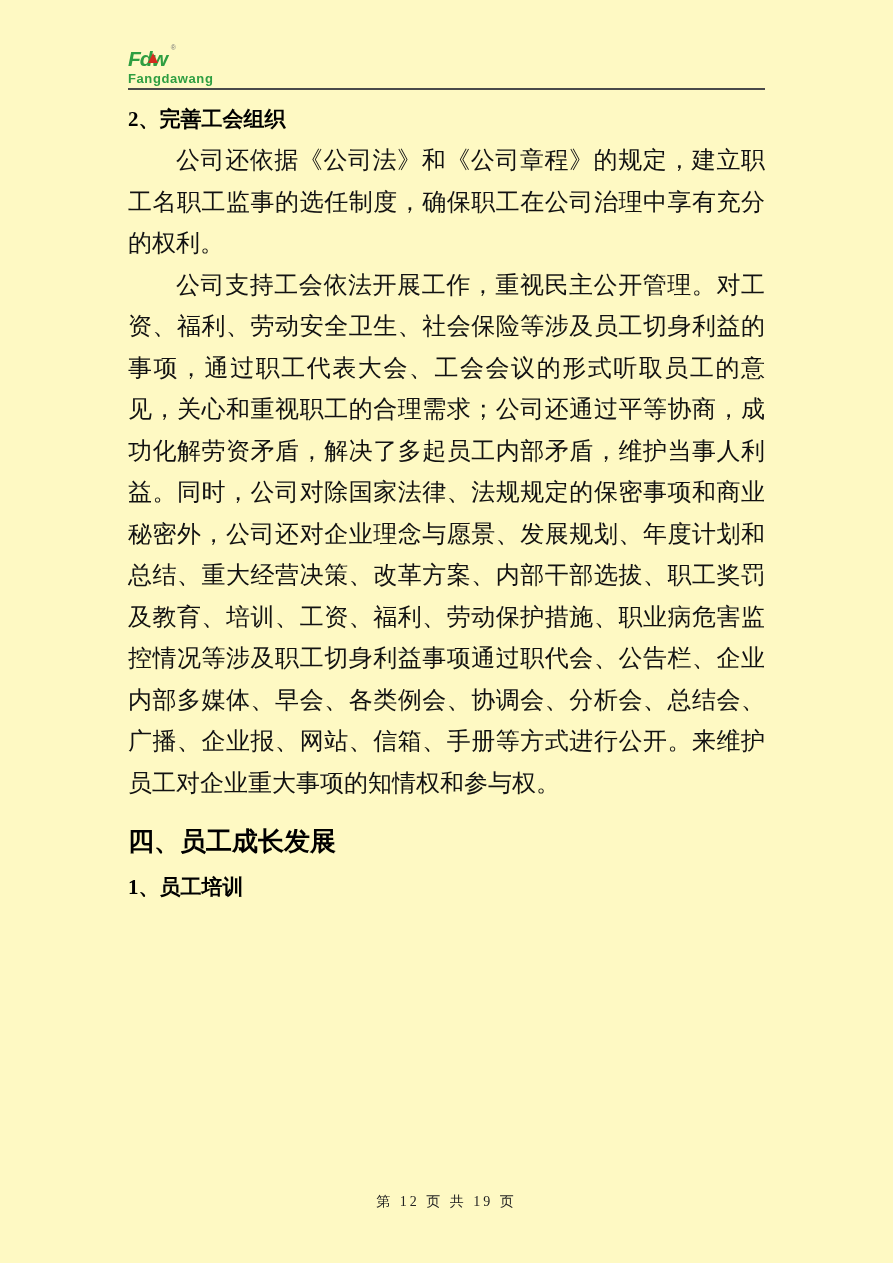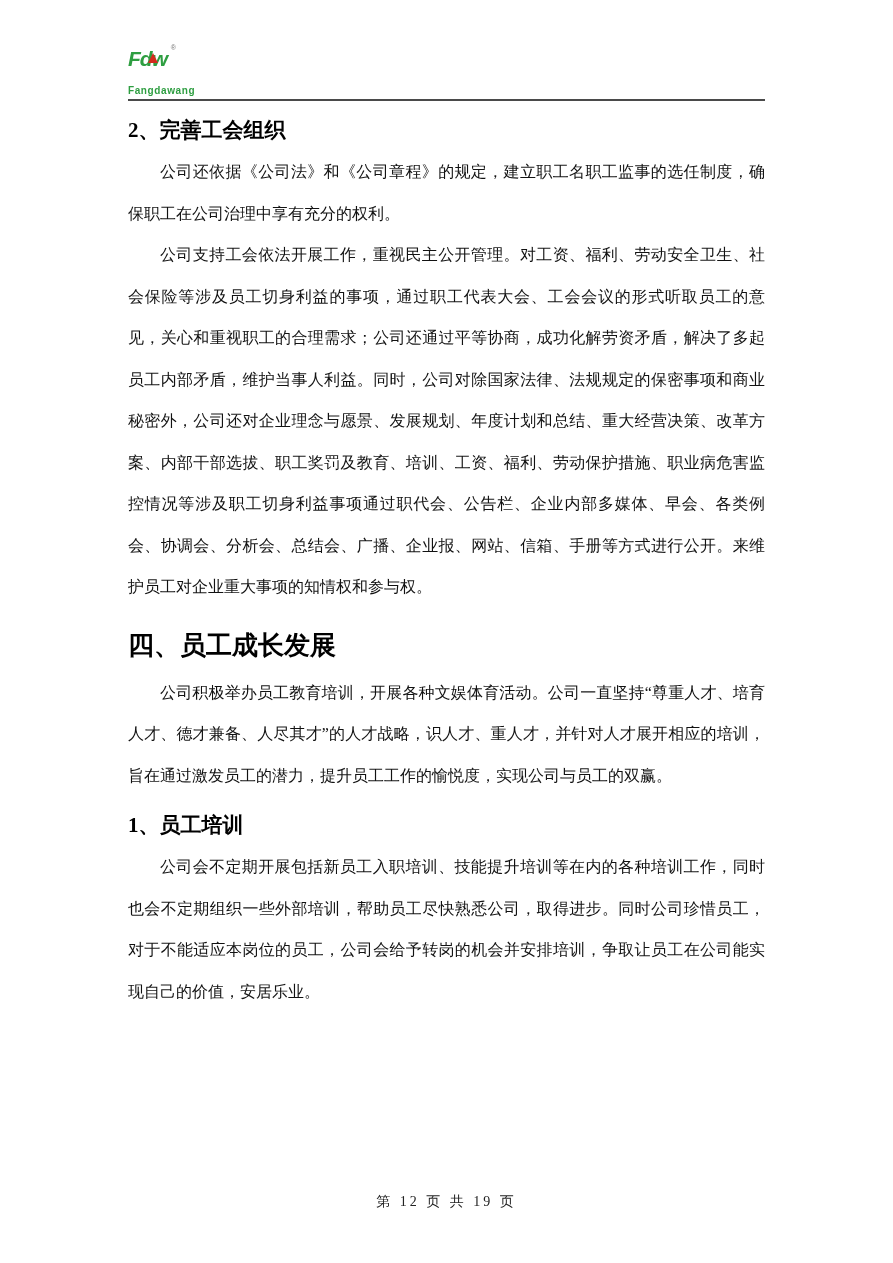--- a/index.html
+++ b/index.html
@@ -6,21 +6,21 @@
     margin: 0;
     padding: 0;
     background: #e8e8e8;
     font-family: "Liberation Serif", "DejaVu Serif", serif;
   }
   .page {
     position: relative;
     width: 893px;
     height: 1263px;
     margin: 0 auto;
-    background: #ffffff;
+    background: #fef9c3;
     box-sizing: border-box;
     padding: 0 128px;
     overflow: hidden;
   }
   
   .header {
     display: flex;
     justify-content: space-between;
     align-items: flex-end;
     padding-top: 48px;
@@ -55,25 +55,25 @@
     right: -9px;
     top: -4px;
     font-size: 7px;
     font-style: normal;
     font-weight: 400;
     color: #777;
     letter-spacing: 0;
   }
   .logo-sub {
     font-family: "Liberation Sans", sans-serif;
-    font-size: 10px;
+    font-size: 13px;
     font-weight: bold;
     color: #2e9e41;
     letter-spacing: 0.6px;
-    margin-top: 17px;
+    margin-top: 3px;
   }
   .header-title {
     font-size: 14px;
     color: #222;
     letter-spacing: 0.5px;
     padding-bottom: 2px;
   }
   .header-rule {
     border: none;
     border-top: 2px solid #4a4a4a;
@@ -92,21 +92,21 @@
     line-height: 30px;
   }
   .section-heading {
     font-size: 26px;
     font-weight: bold;
     color: #000;
     margin: 22px 0 10px 0;
     line-height: 32px;
   }
   .para {
-    font-size: 16px;
+    font-size: 24px;
     line-height: 41.5px;
     margin: 0;
     text-align: justify;
     text-indent: 2em;
     color: #121212;
   }
   
   .footer {
     position: absolute;
     left: 0;
@@ -136,23 +136,21 @@
     </div>
   </div>
 
   <hr class="header-rule">
 
   <div class="doc-body">
     <h3 class="sub-heading">2、完善工会组织</h3>
     <p class="para">公司还依据《公司法》和《公司章程》的规定，建立职工名职工监事的选任制度，确保职工在公司治理中享有充分的权利。</p>
     <p class="para">公司支持工会依法开展工作，重视民主公开管理。对工资、福利、劳动安全卫生、社会保险等涉及员工切身利益的事项，通过职工代表大会、工会会议的形式听取员工的意见，关心和重视职工的合理需求；公司还通过平等协商，成功化解劳资矛盾，解决了多起员工内部矛盾，维护当事人利益。同时，公司对除国家法律、法规规定的保密事项和商业秘密外，公司还对企业理念与愿景、发展规划、年度计划和总结、重大经营决策、改革方案、内部干部选拔、职工奖罚及教育、培训、工资、福利、劳动保护措施、职业病危害监控情况等涉及职工切身利益事项通过职代会、公告栏、企业内部多媒体、早会、各类例会、协调会、分析会、总结会、广播、企业报、网站、信箱、手册等方式进行公开。来维护员工对企业重大事项的知情权和参与权。</p>
     <h2 class="section-heading">四、员工成长发展</h2>
-    <p class="para">公司积极举办员工教育培训，开展各种文娱体育活动。公司一直坚持“尊重人才、培育人才、德才兼备、人尽其才”的人才战略，识人才、重人才，并针对人才展开相应的培训，旨在通过激发员工的潜力，提升员工工作的愉悦度，实现公司与员工的双赢。</p>
     <h3 class="sub-heading">1、员工培训</h3>
-    <p class="para">公司会不定期开展包括新员工入职培训、技能提升培训等在内的各种培训工作，同时也会不定期组织一些外部培训，帮助员工尽快熟悉公司，取得进步。同时公司珍惜员工，对于不能适应本岗位的员工，公司会给予转岗的机会并安排培训，争取让员工在公司能实现自己的价值，安居乐业。</p>
 
   </div>
 
   <div class="footer">
     <span class="footer-text">第 12 页 共 19 页</span>
   </div>
 
 </div>
 
 </body></html>

